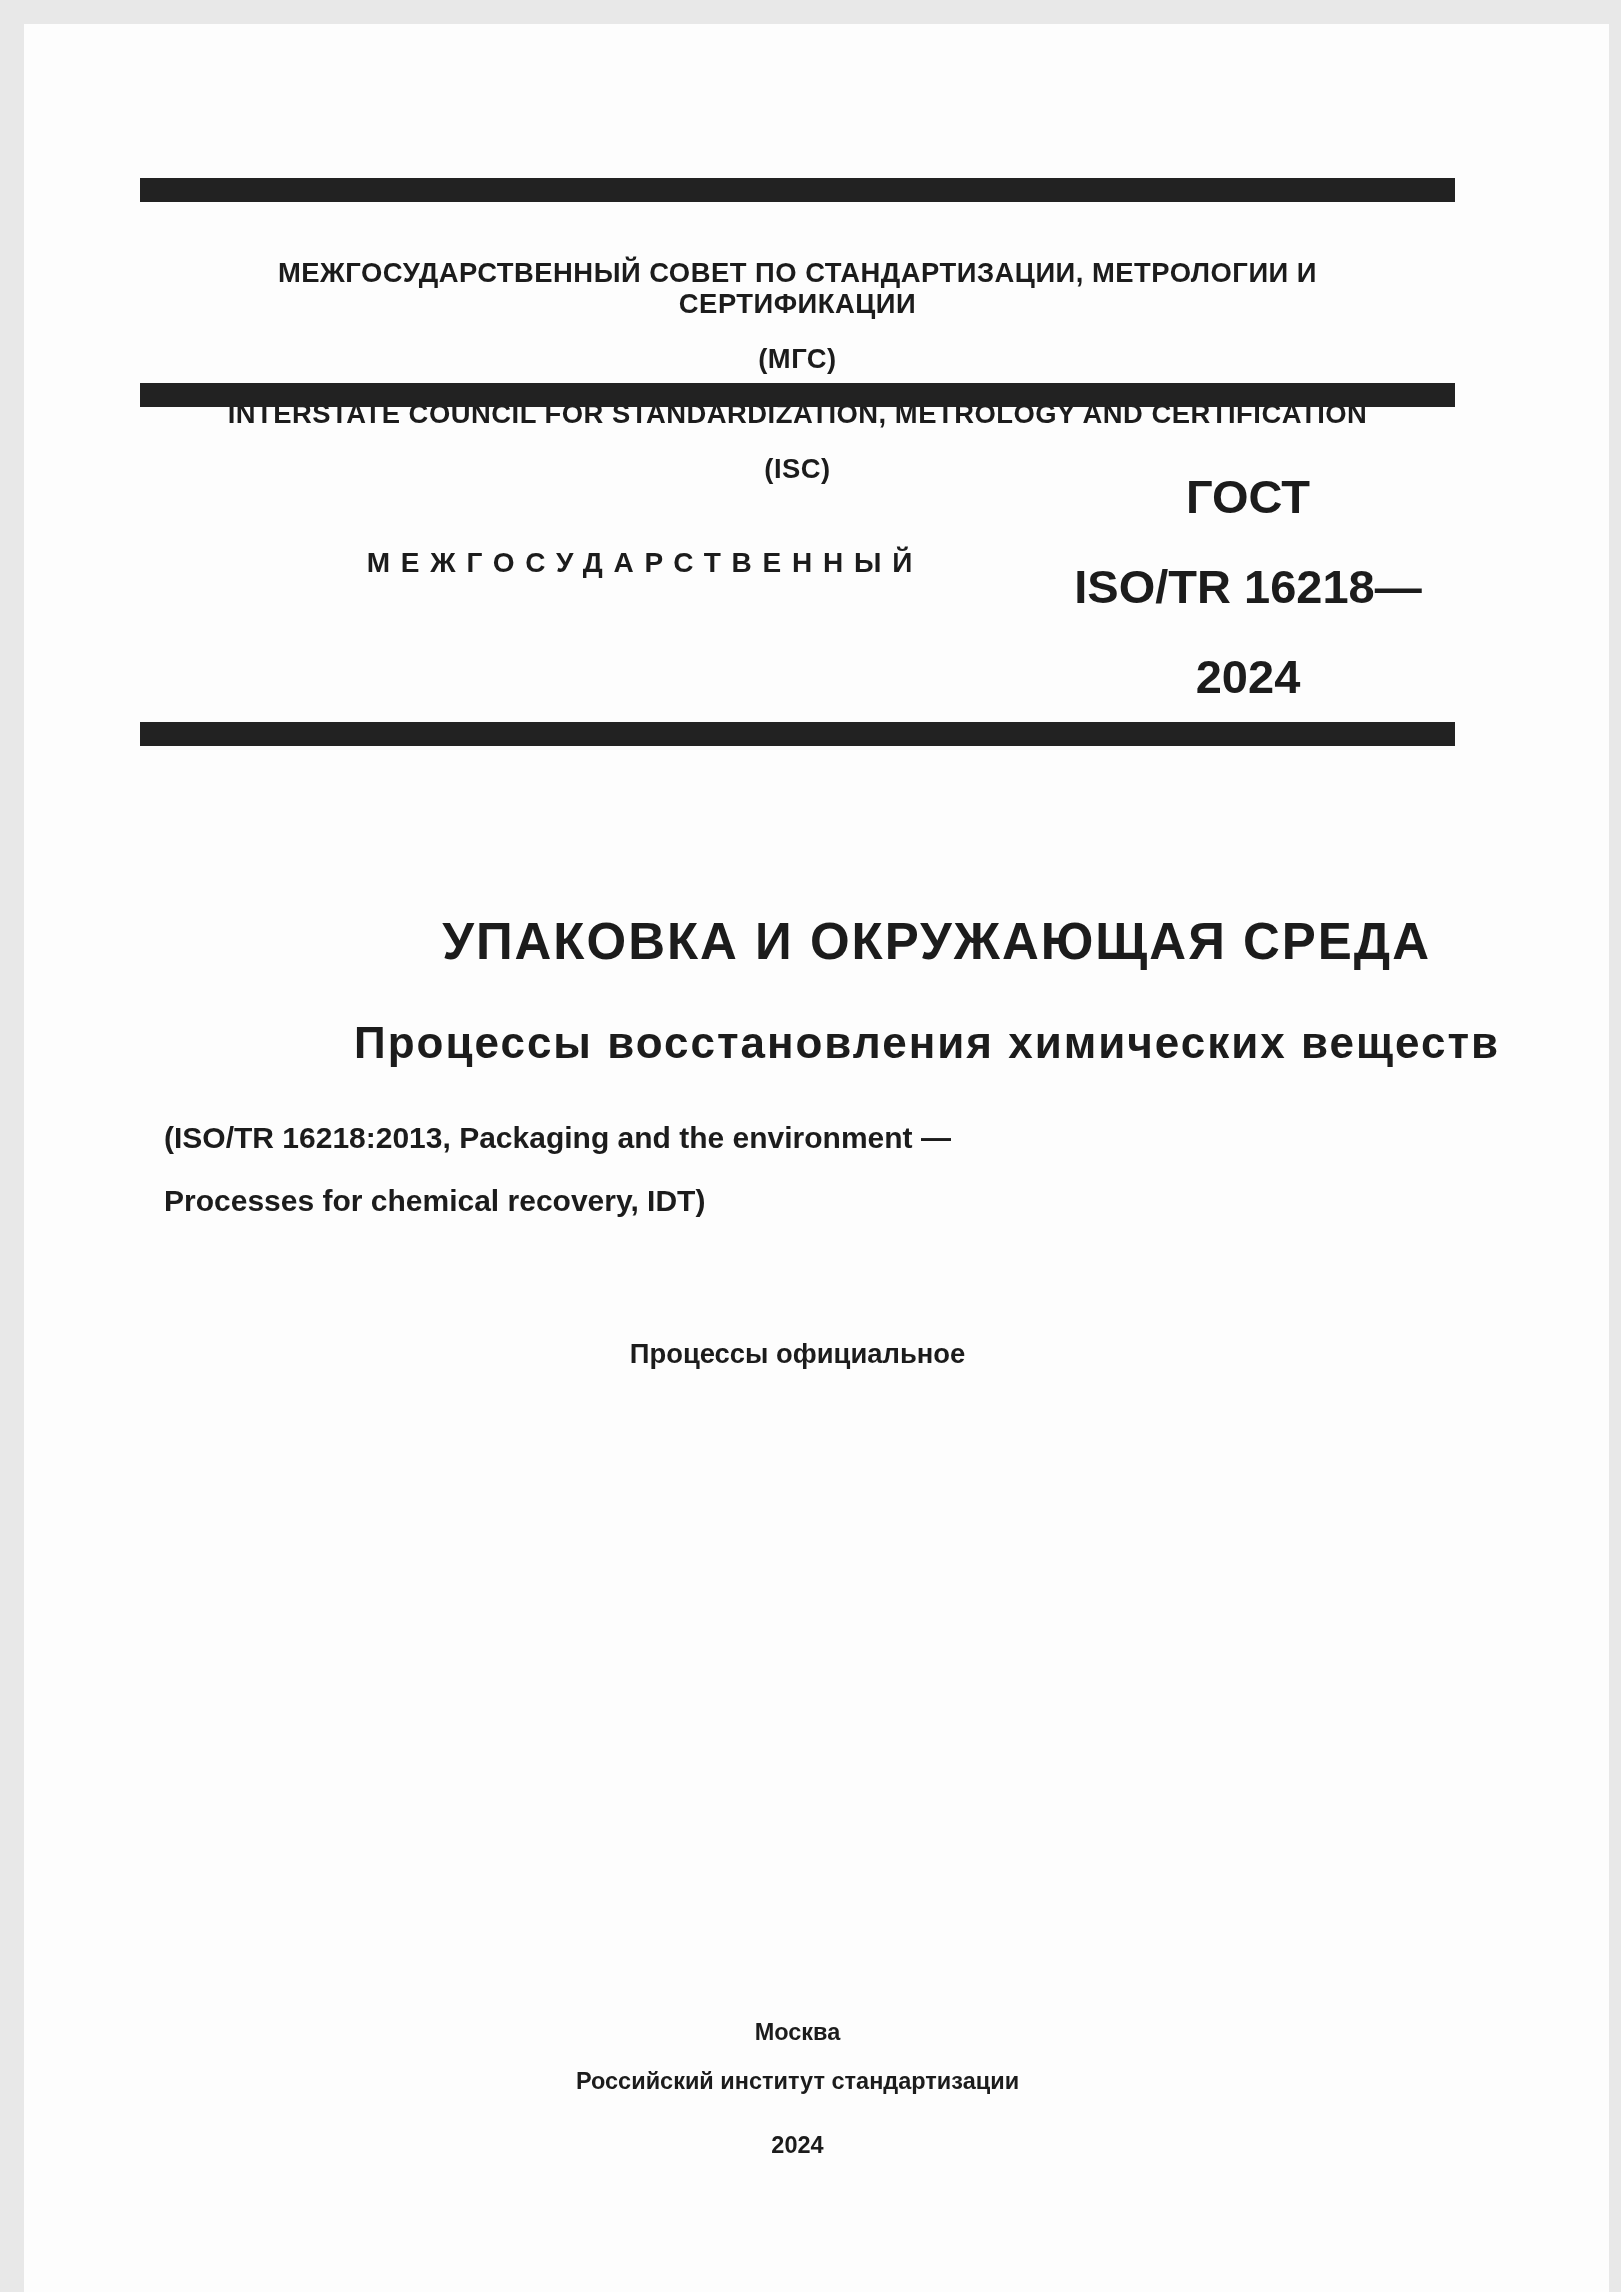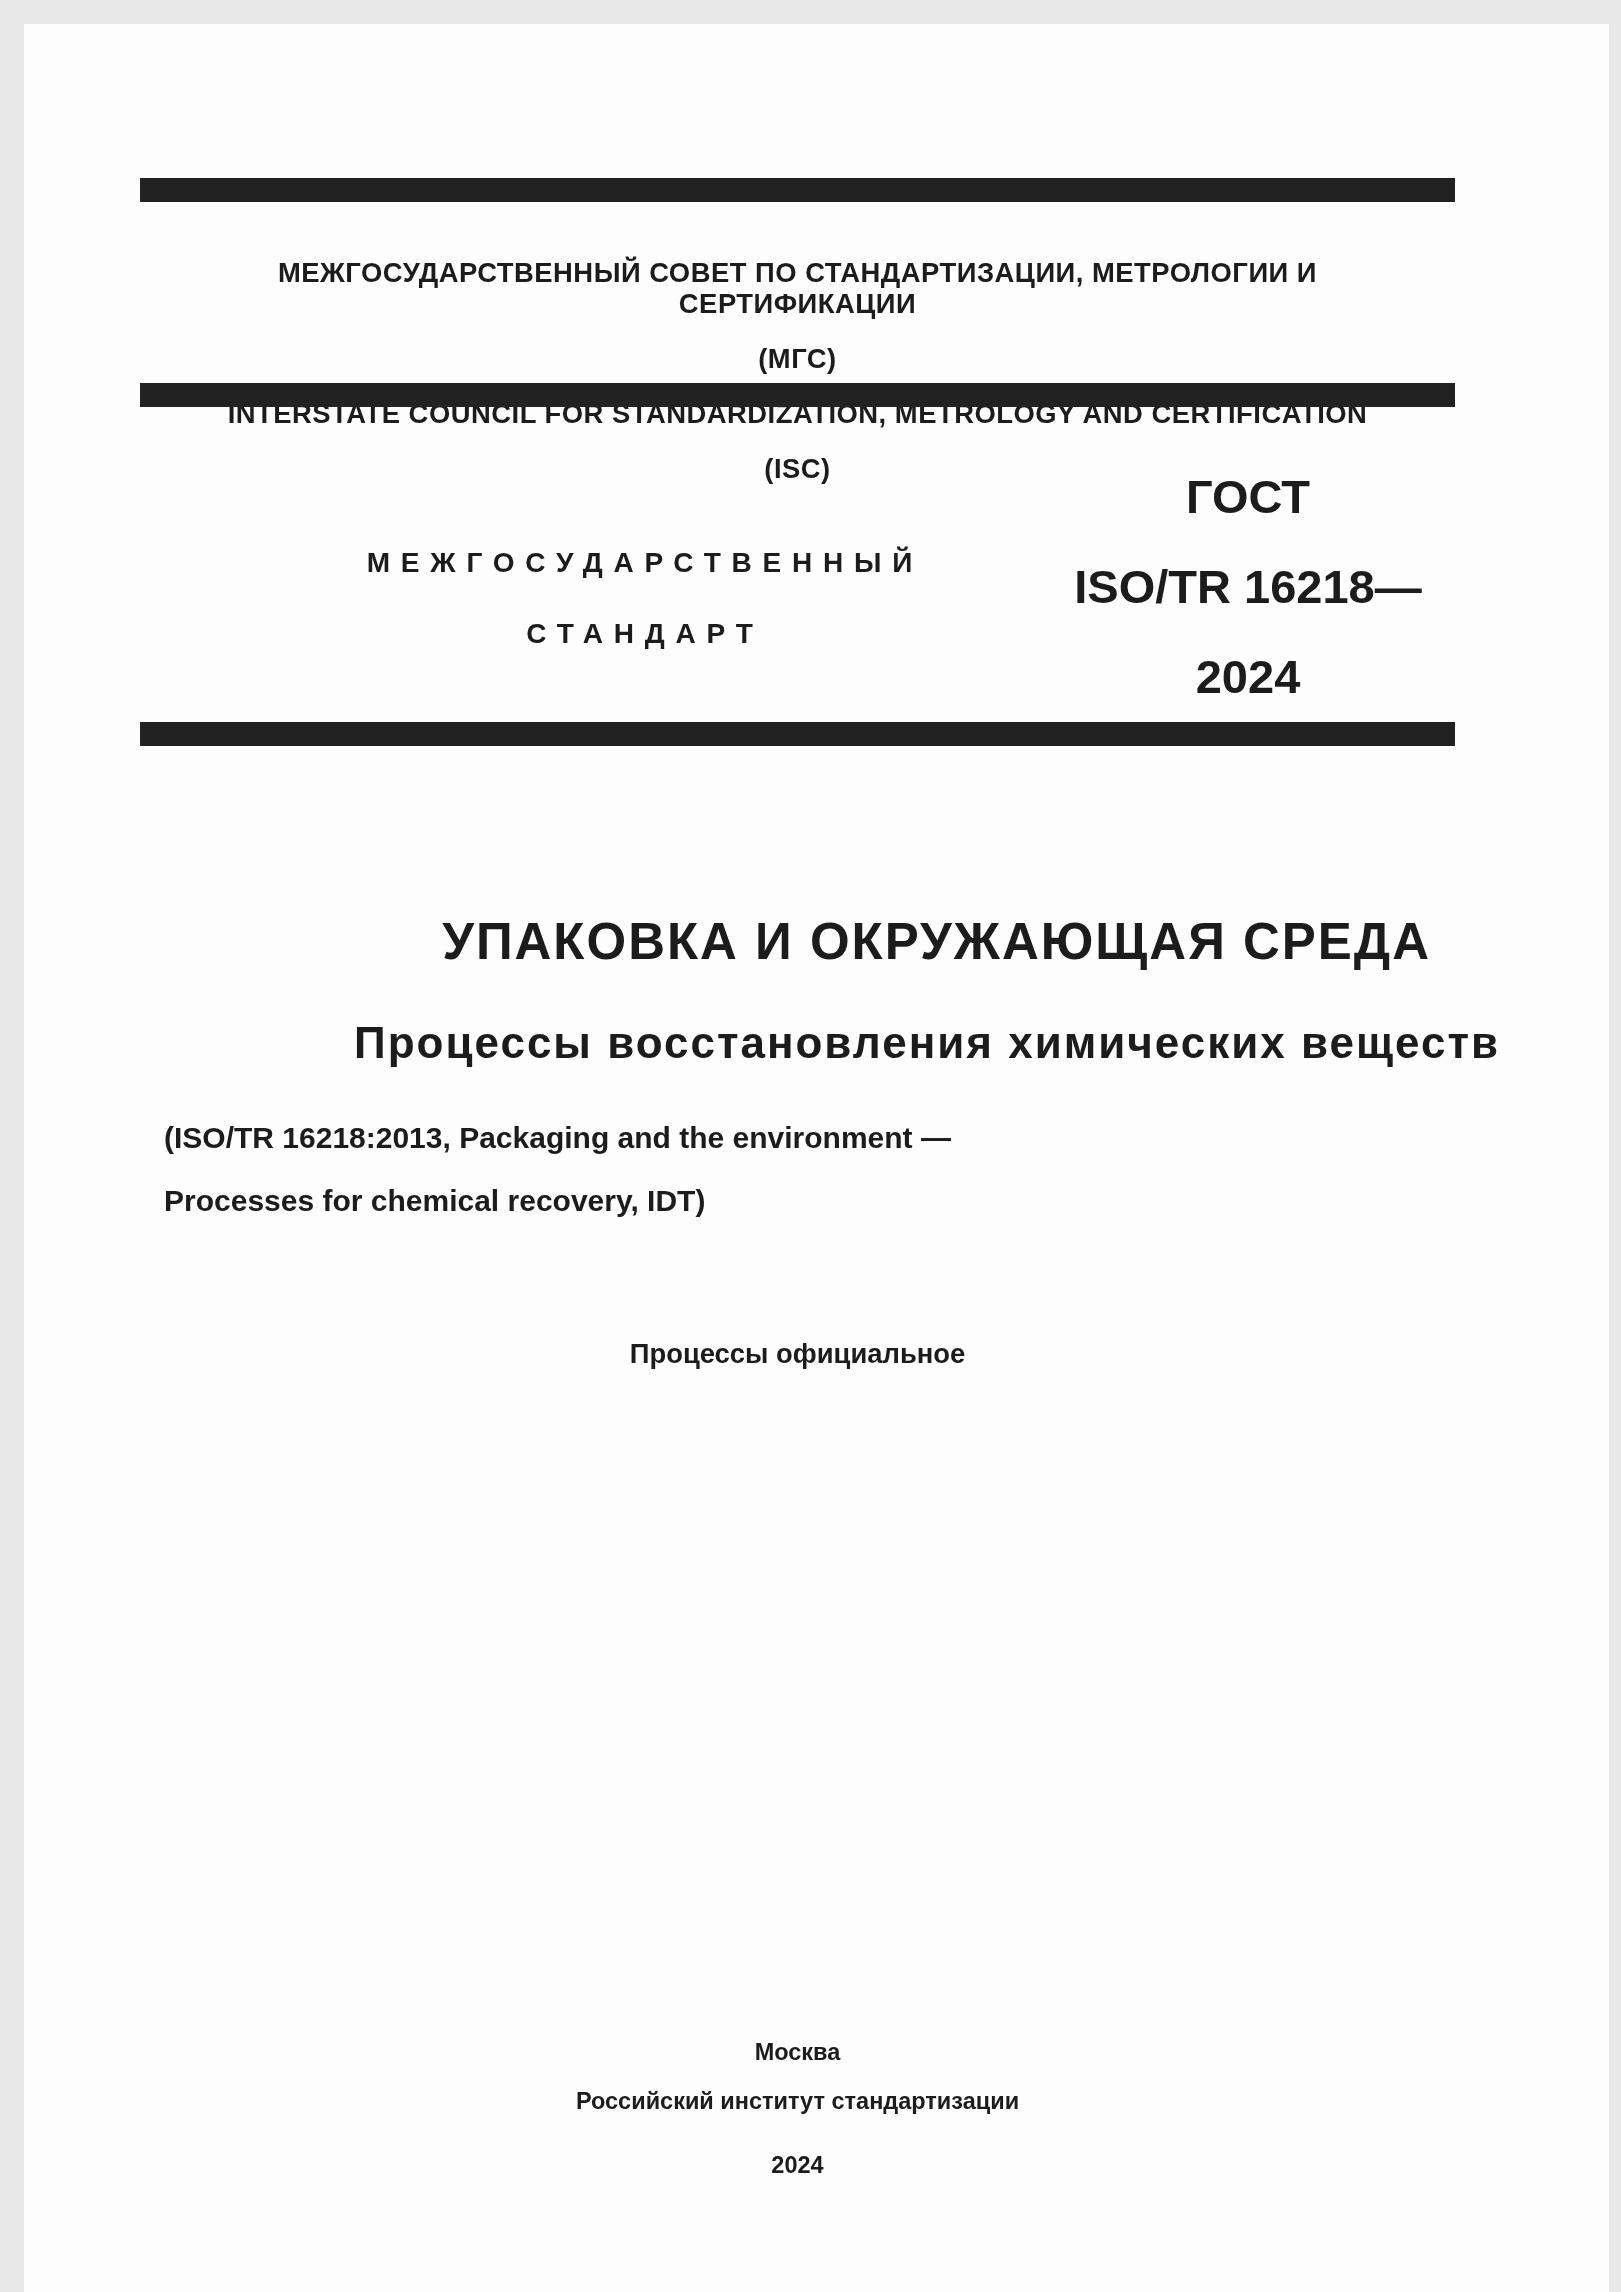--- a/index.html
+++ b/index.html
@@ -70,21 +70,21 @@
   .edition-note{
     position:absolute;left:116px;top:1302px;width:1315px;
     text-align:center;
     font-size:27.4px;line-height:31px;
   }
 
   
   .imprint{
     position:absolute;left:116px;top:1972px;width:1315px;
     text-align:center;
-    font-size:23.5px;line-height:25px;margin-top:20px;
+    font-size:23.5px;line-height:25px;
   }
   .imprint-year{margin-top:14.7px;}
 </style>
 </head>
 <body>
 
 <div class="page">
 
   <div class="bar bar-top"></div>
 
@@ -92,21 +92,20 @@
     <div>МЕЖГОСУДАРСТВЕННЫЙ СОВЕТ ПО СТАНДАРТИЗАЦИИ, МЕТРОЛОГИИ И СЕРТИФИКАЦИИ</div>
     <div>(МГС)</div>
     <div>INTERSTATE COUNCIL FOR STANDARDIZATION, METROLOGY AND CERTIFICATION</div>
     <div>(ISC)</div>
   </div>
 
   <div class="bar bar-mid"></div>
 
   <div class="standard-kind">
     <div>МЕЖГОСУДАРСТВЕННЫЙ</div>
-    <div>СТАНДАРТ</div>
   </div>
 
   <div class="standard-code">
     <div>ГОСТ</div>
     <div>ISO/TR 16218—</div>
     <div>2024</div>
   </div>
 
   <div class="bar bar-thin"></div>
 

